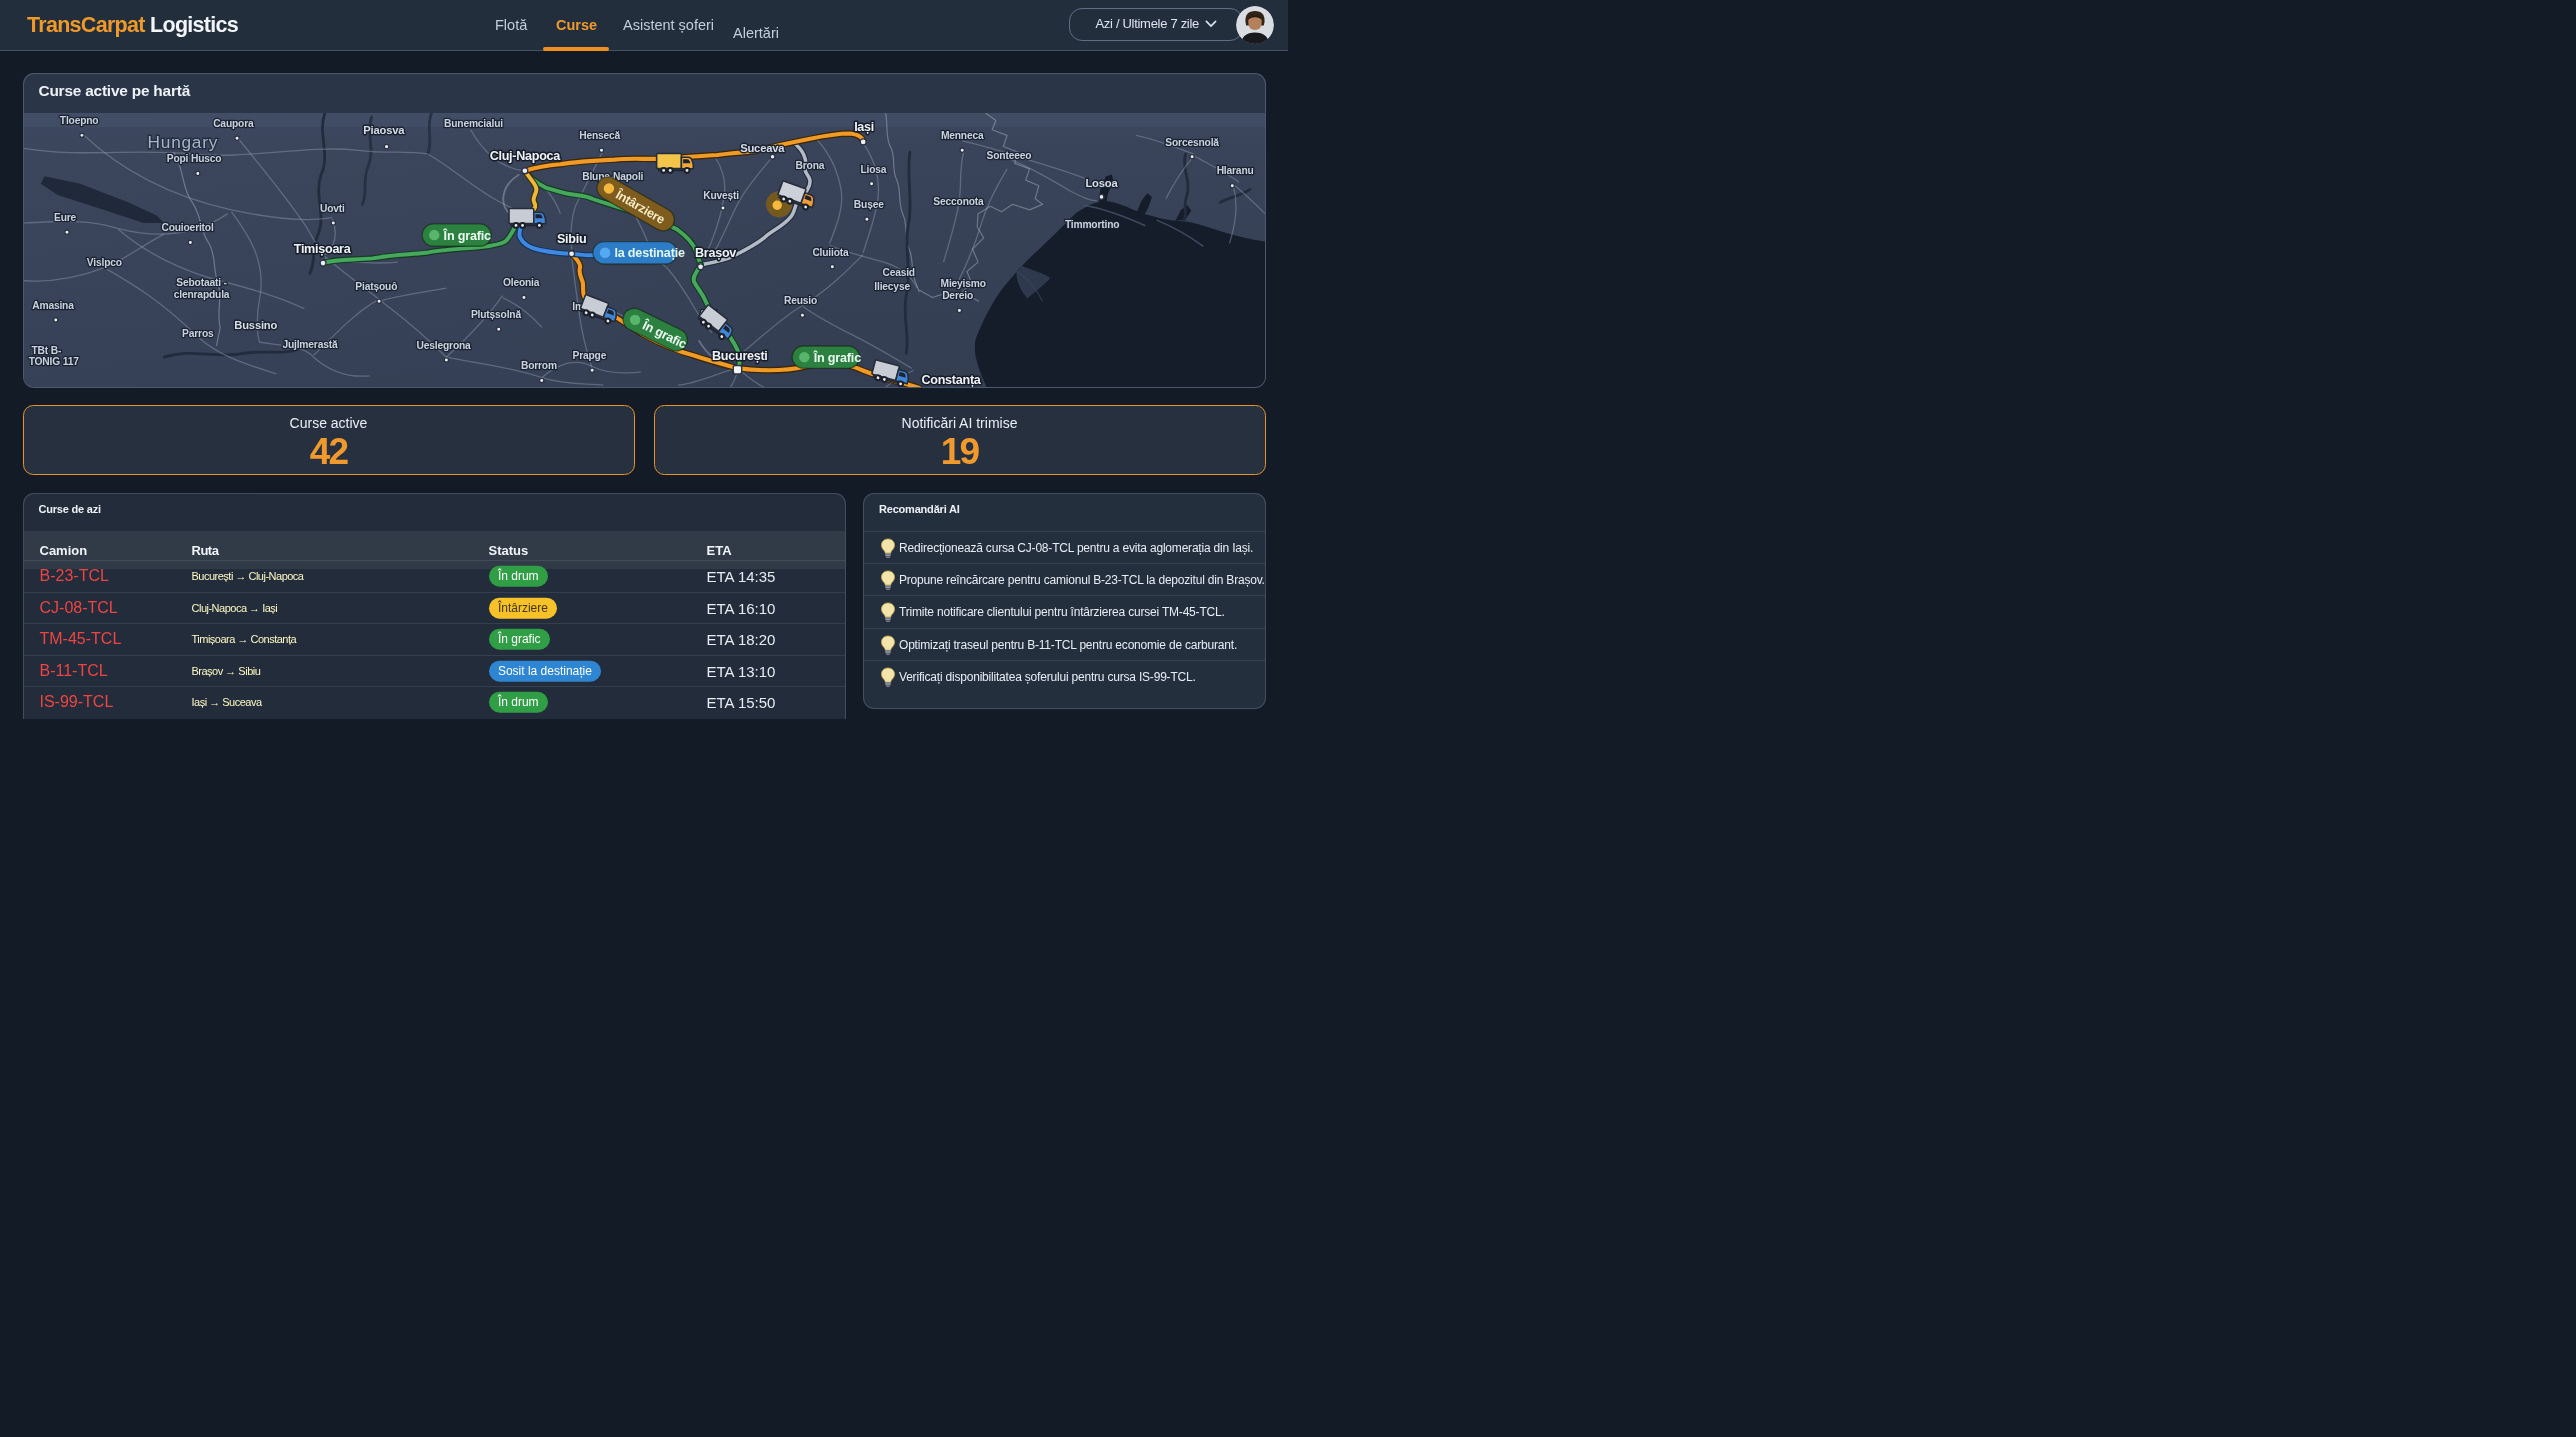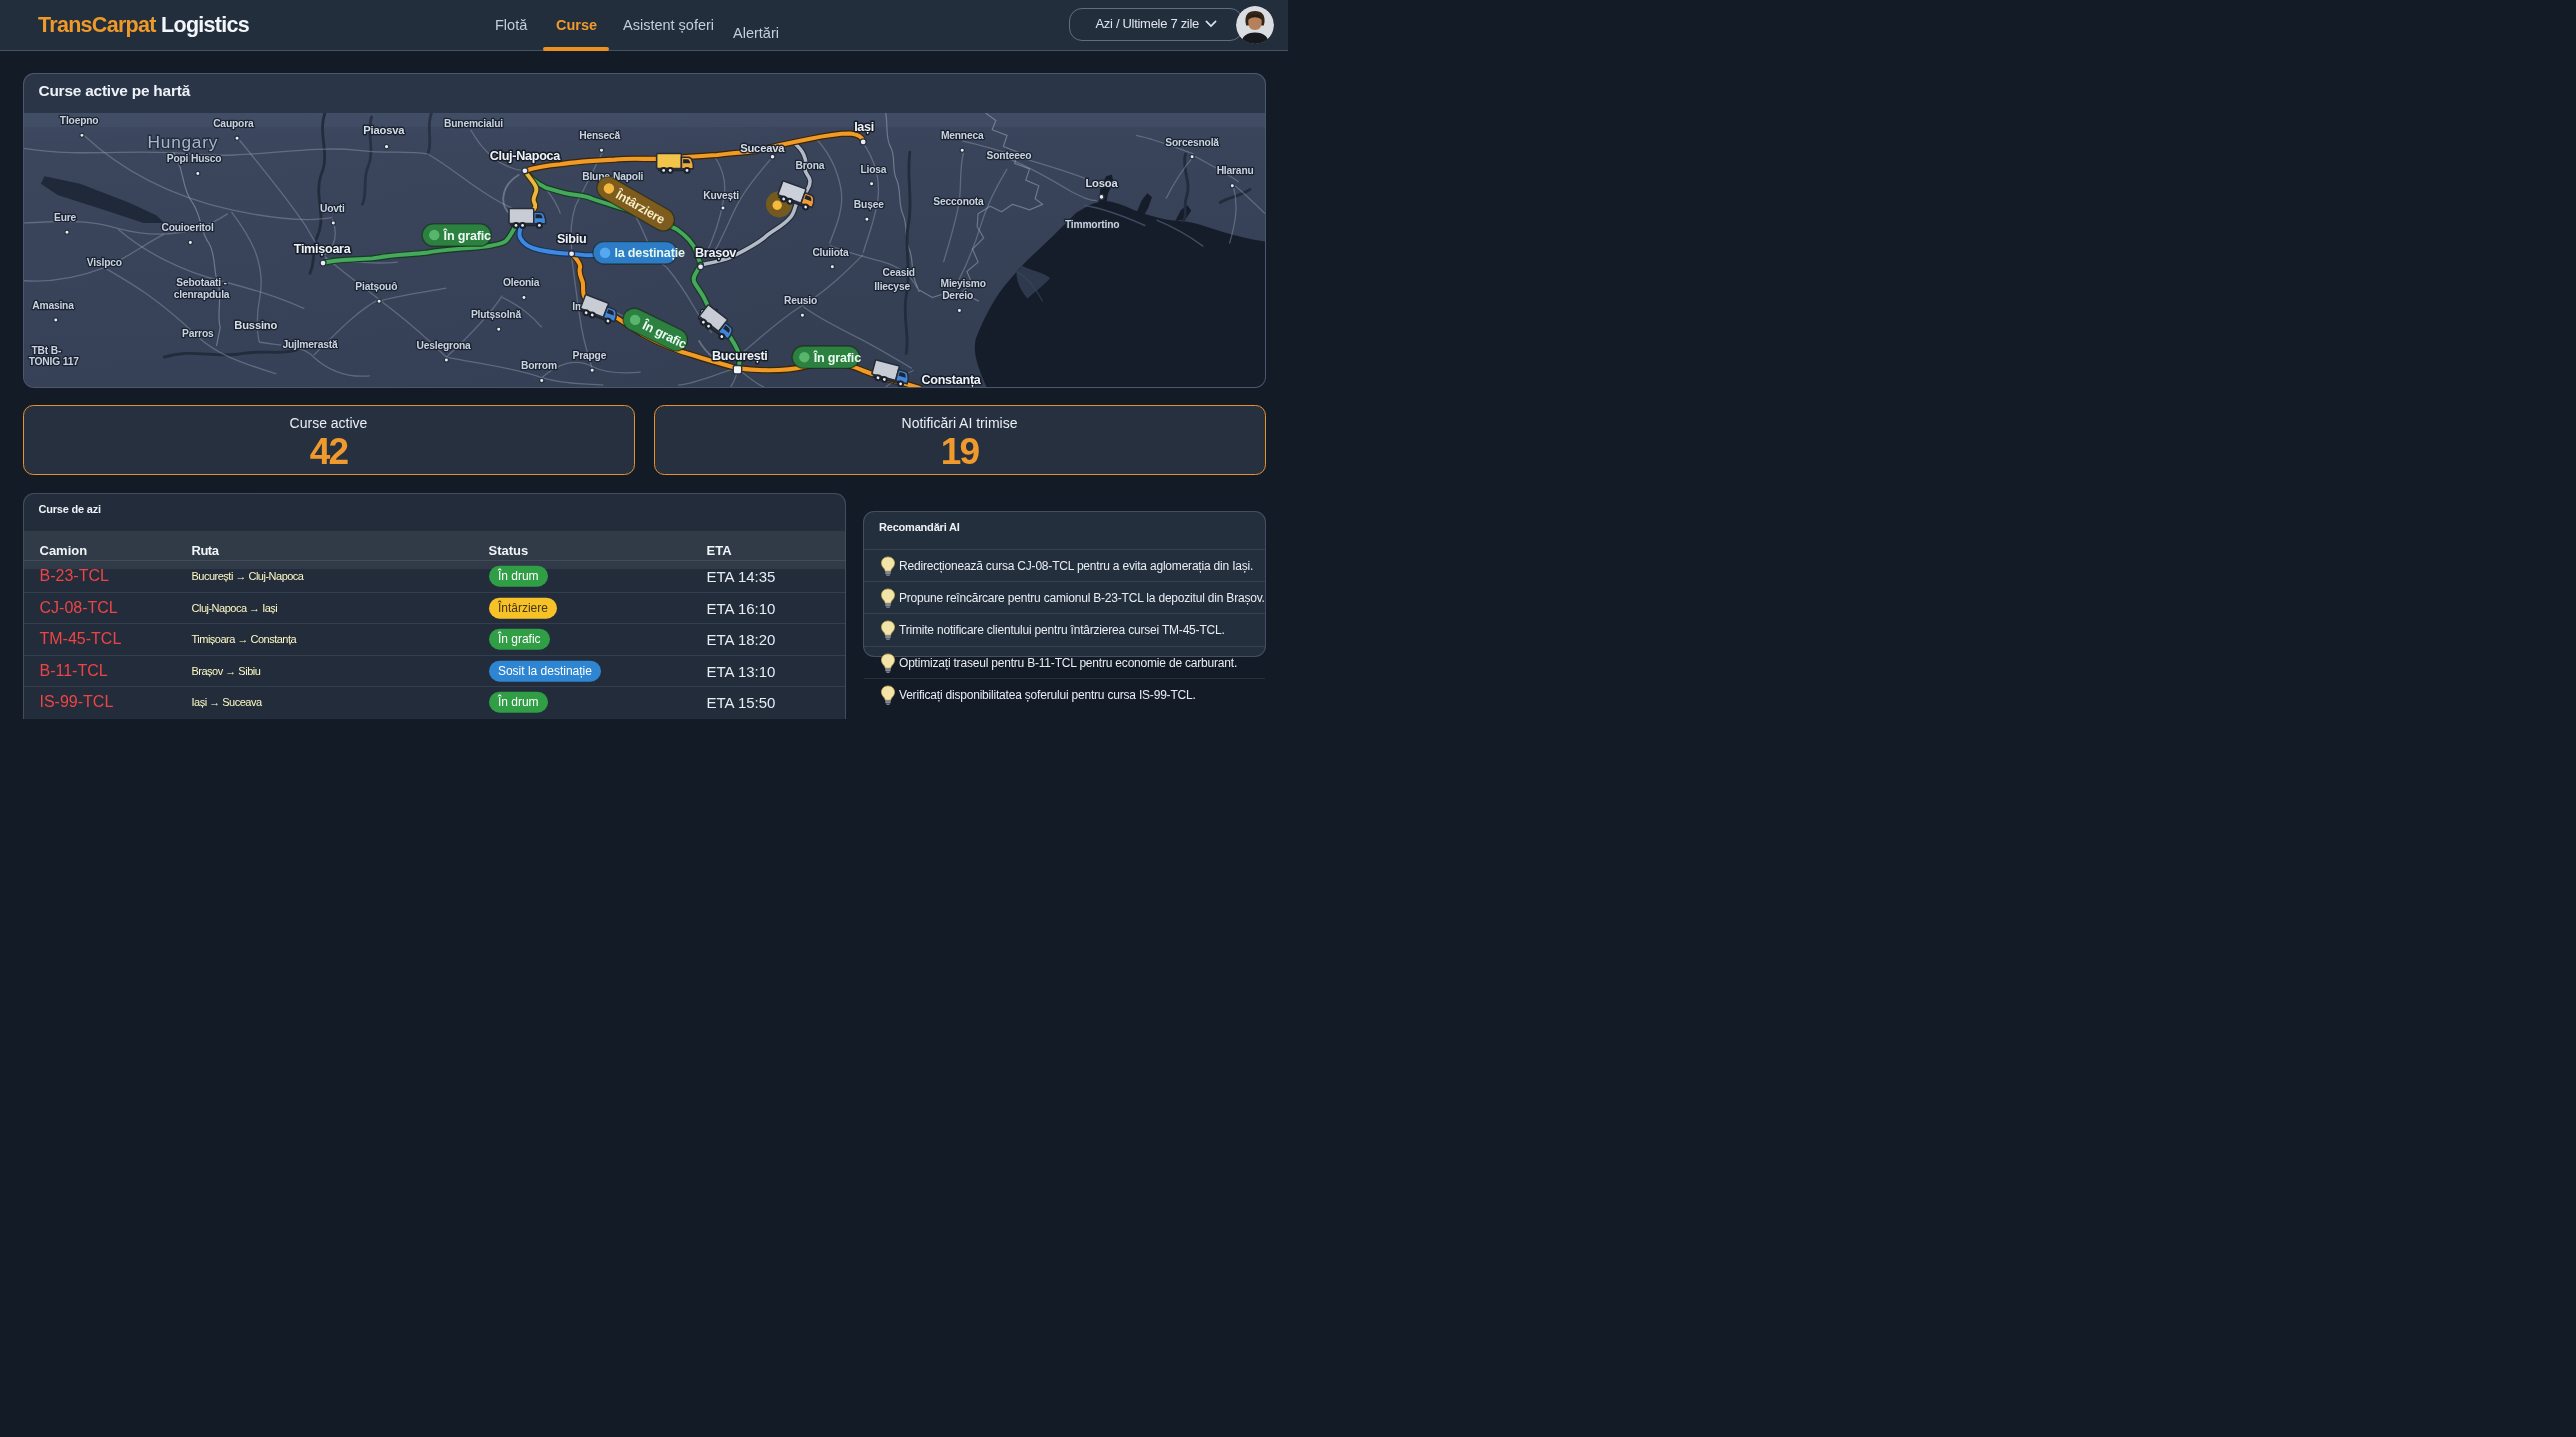--- a/index.html
+++ b/index.html
@@ -1,18 +1,18 @@
 <!DOCTYPE html>
 <html style="font-size:15px"><head>
 <meta charset="utf-8">
 <style>
   * { margin:0; padding:0; box-sizing:border-box; }
   html,body { width:1288px; height:719px; overflow:hidden; background:#131b27; font-family:"Liberation Sans", sans-serif; }
   .hdr { position:absolute; left:0; top:0; width:1288px; height:51px; background:#232e3d; border-bottom:0.9px solid rgba(130,145,168,.38); }
-  .logo { position:absolute; left:38px; top:13px; font-size:21.5px; letter-spacing:-0.7px; font-weight:bold; color:#f2f5f9; }
+  .logo { position:absolute; left:27px; top:13px; font-size:21.5px; letter-spacing:-0.7px; font-weight:bold; color:#f2f5f9; }
   .logo b { color:#ef9928; }
   .nav a { position:absolute; top:17px; font-size:14.5px; color:#c3cddb; text-decoration:none; }
   .nav .n1 { left:495px; }
   .nav .n2 { left:556px; color:#f09a2b; font-weight:bold; }
   .nav .n3 { left:623px; }
   .nav .n4 { left:733px;margin-top:8px; }
   .nav .bar { position:absolute; left:543px; top:47px; width:66px; height:3.7px; background:#ef8f1f; border-radius:1.9px; }
   .range { position:absolute; left:1069px; top:8.4px; width:174px; height:33px; border:1.3px solid #5f6e84; border-radius:13px; color:#dde4ee; font-size:13px; line-height:30px; text-align:center; letter-spacing:-0.3px; }
   .range svg { vertical-align:middle; margin-left:5.6px; margin-top:-1.9px; }
   .avatar { position:absolute; left:1236px; top:5.6px; width:38px; height:38px; border-radius:50%; overflow:hidden; }
@@ -33,21 +33,21 @@
   .c1 { position:absolute; left:16px; top:50%; transform:translateY(-50%); font-size:16px; color:#ef4444; }
   .c2 { position:absolute; left:168px; top:50%; transform:translateY(-50%); font-size:11px; letter-spacing:-0.5px; color:#fef9c3; }
   .c3 { position:absolute; left:465px; top:50%; transform:translateY(-50%); }
   .c4 { position:absolute; left:683px; top:50%; transform:translateY(-50%); font-size:15px; color:#e7ecf3; }
   .thead .c1,.thead .c2,.thead .c3,.thead .c4 { font-weight:bold; font-size:13px; color:#f0f4f9; }
   .pill { display:inline-block; padding:2.8px 9.4px 3.7px 9.4px; border-radius:11.2px; font-size:12px; color:#fff; }
   .pg { background:#2f9e44; }
   .py { background:#f7c228; color:#43350f; }
   .pb { background:#2e86d2; }
 
-  .rec { position:absolute; left:863px; top:493px; width:403px; height:146px; background:#242f3e; border:0.9px solid rgba(140,155,178,.3); border-radius:11.2px;margin-top:18px; }
+  .rec { position:absolute; left:863px; top:493px; width:403px; height:216px; background:#242f3e; border:0.9px solid rgba(140,155,178,.3); border-radius:11.2px; }
   .ritem { position:absolute; left:0; width:100%; height:32px; border-top:0.9px solid rgba(150,165,185,.16); }
   .ritem .ic { position:absolute; left:16px; top:5.6px; }
   .ritem .tx { position:absolute; left:35px; top:50%; transform:translateY(-50%); font-size:12px; letter-spacing:-0.2px; white-space:nowrap; color:#e8edf4; }
 </style>
 </head>
 <body>
   <div class="hdr">
     <div class="logo"><b>TransCarpat</b> Logistics</div>
     <div class="nav">
       <a class="n1">Flotă</a>

